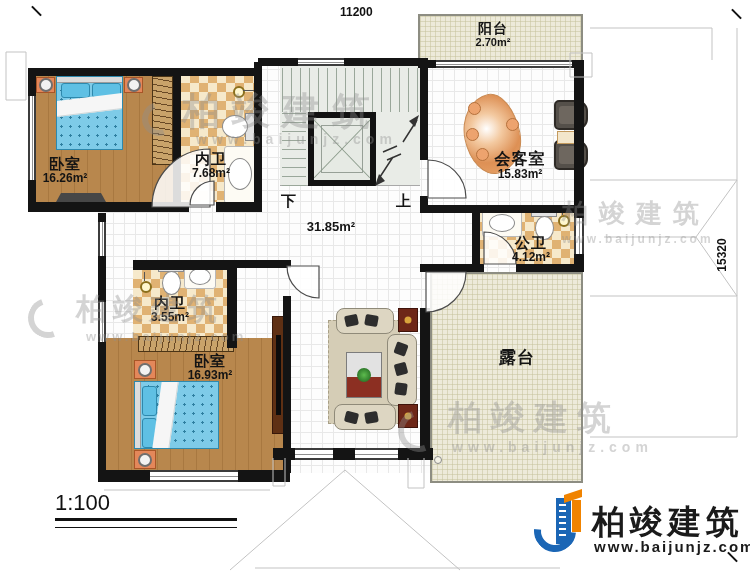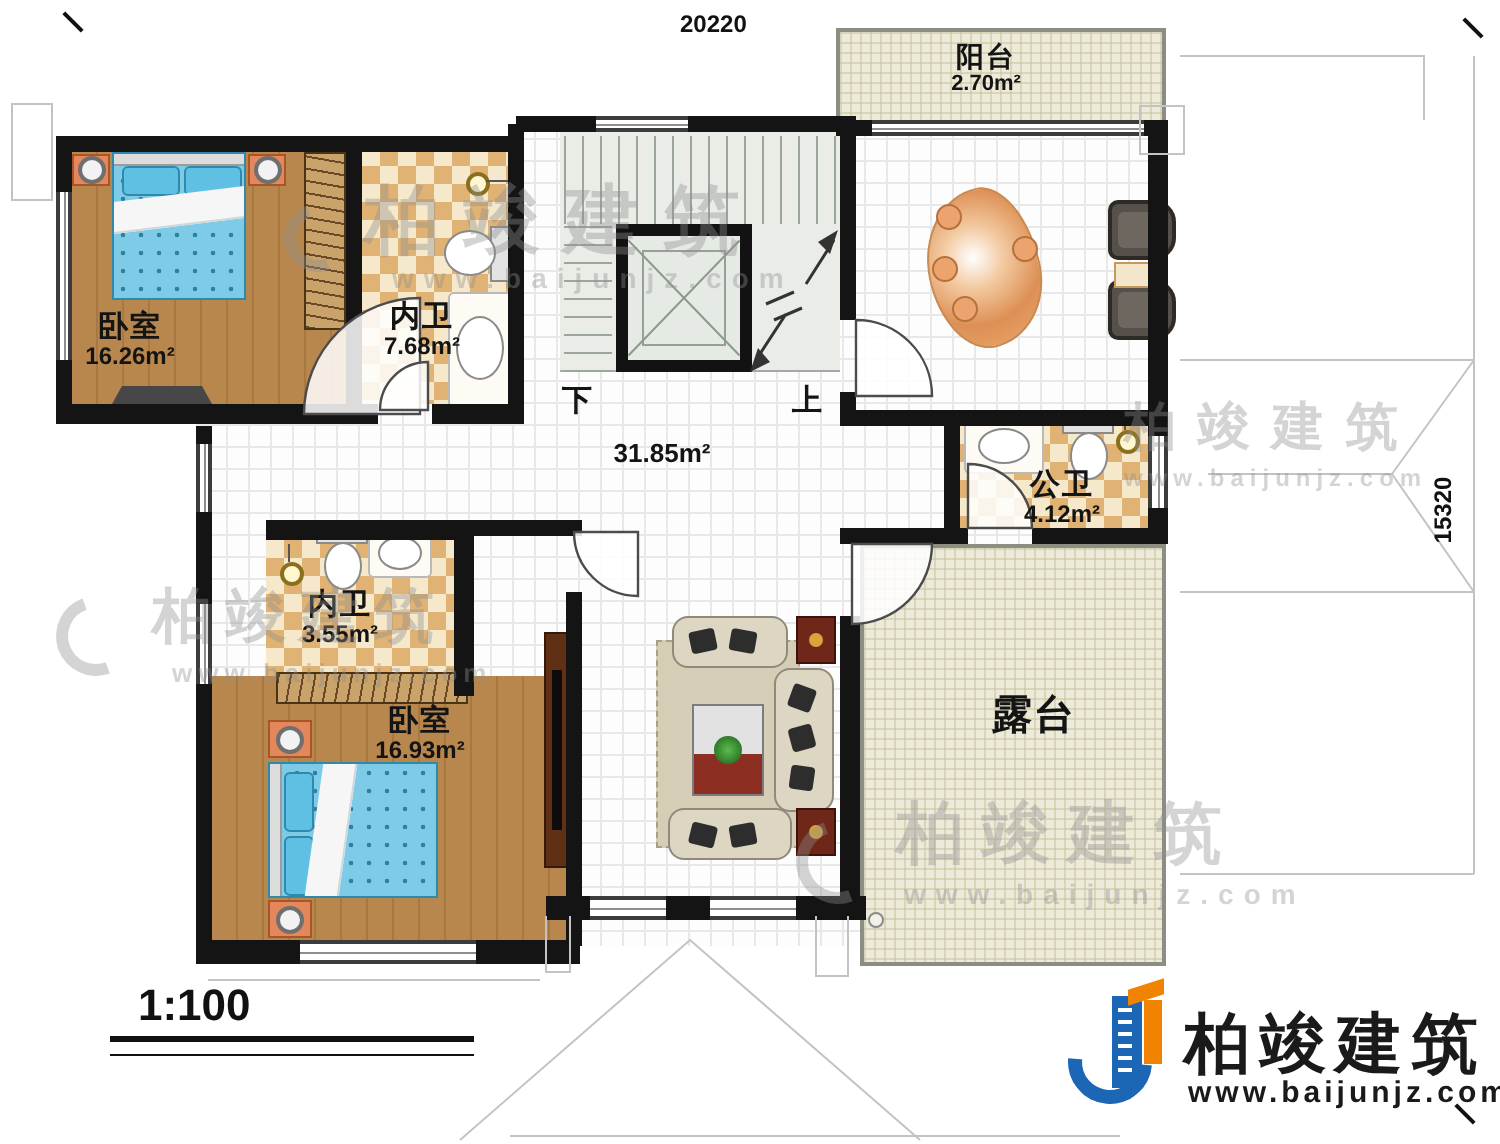--- a/index.html
+++ b/index.html
@@ -250,37 +250,41 @@
   <div class="lbl" style="left:279px;top:192px;width:20px;">
     <span class="nm">下</span>
   </div>
   <div class="lbl" style="left:394px;top:192px;width:20px;">
     <span class="nm">上</span>
   </div>
   <div class="lbl" style="left:455px;top:20px;width:76px;">
     <span class="nm" style="font-size:14px;">阳台</span>
     <span class="ar" style="font-size:11px;">2.70m²</span>
   </div>
+  <div class="lbl" style="left:482px;top:150px;width:76px;">
+    <span class="nm" style="font-size:16px;">会客室</span>
+    <span class="ar">15.83m²</span>
+  </div>
   <div class="lbl" style="left:496px;top:234px;width:70px;">
     <span class="nm">公卫</span>
     <span class="ar">4.12m²</span>
   </div>
   <div class="lbl" style="left:135px;top:294px;width:70px;">
     <span class="nm">内卫</span>
     <span class="ar">3.55m²</span>
   </div>
   <div class="lbl" style="left:172px;top:352px;width:76px;">
     <span class="nm">卧室</span>
     <span class="ar">16.93m²</span>
   </div>
   <div class="lbl" style="left:488px;top:348px;width:58px;">
-    <span class="nm" style="font-size:20px;font-family:Liberation Mono, monospace;">露台</span>
-  </div>
-
-  <div class="dimtxt" style="left:340px;top:5px;">20220</div>
+    <span class="nm" style="font-size:17px;">露台</span>
+  </div>
+
+  <div class="dimtxt" style="left:340px;top:5px;">11200</div>
   <div class="dimtxt" style="left:705px;top:248px;transform:rotate(-90deg);transform-origin:center;">15320</div>
   <div class="tick" style="left:30px;top:10px;"></div>
   <div class="tick" style="left:730px;top:13px;"></div>
   <div class="tick" style="left:726px;top:556px;"></div>
 
   <div class="wm-swoosh" style="left:142px;top:102px;width:34px;height:34px;"></div>
   <div class="wm" style="left:182px;top:92px;font-size:38px;letter-spacing:12px;">柏竣建筑</div>
   <div class="wm" style="left:196px;top:132px;font-size:14px;letter-spacing:5px;">www.baijunjz.com</div>
 
   <div class="wm" style="left:562px;top:200px;font-size:26px;letter-spacing:11px;">柏竣建筑</div>
@@ -289,21 +293,21 @@
   <div class="wm-swoosh" style="left:28px;top:298px;width:40px;height:40px;"></div>
   <div class="wm" style="left:76px;top:294px;font-size:30px;letter-spacing:7px;">柏竣建筑</div>
   <div class="wm" style="left:86px;top:330px;font-size:13px;letter-spacing:3px;">www.baijunjz.com</div>
 
   <div class="wm-swoosh" style="left:398px;top:410px;width:42px;height:42px;"></div>
   <div class="wm" style="left:448px;top:400px;font-size:34px;letter-spacing:9px;">柏竣建筑</div>
   <div class="wm" style="left:452px;top:440px;font-size:14px;letter-spacing:5px;">www.baijunjz.com</div>
 
   <div class="abs top9" style="left:55px;top:490px;width:260px;">
     <div style="display:flex;align-items:baseline;">
-      <span style="font-size:22px;font-weight:700;color:#111;margin-left:14px;">1:100</span>
+      <span style="font-size:22px;font-weight:400;color:#111;">1:100</span>
     </div>
     <div style="width:182px;height:6px;border-top:3px solid #111;border-bottom:1px solid #111;margin-top:2px;"></div>
   </div>
 
   <div class="abs top9" style="left:534px;top:492px;width:210px;height:70px;">
     <div class="abs" style="left:0;top:18px;width:42px;height:42px;border:7px solid #1b66b5;border-radius:50%;border-top-color:transparent;border-right-color:transparent;transform:rotate(-40deg);box-sizing:border-box;"></div>
     <div class="abs" style="left:22px;top:6px;width:15px;height:46px;background:#1b66b5;">
       <div class="abs" style="left:3px;top:4px;width:7px;height:38px;background:repeating-linear-gradient(0deg,transparent 0 4px,#fff 4px 6px);"></div>
     </div>
     <div class="abs" style="left:38px;top:8px;width:9px;height:32px;background:#f08300;"></div>

